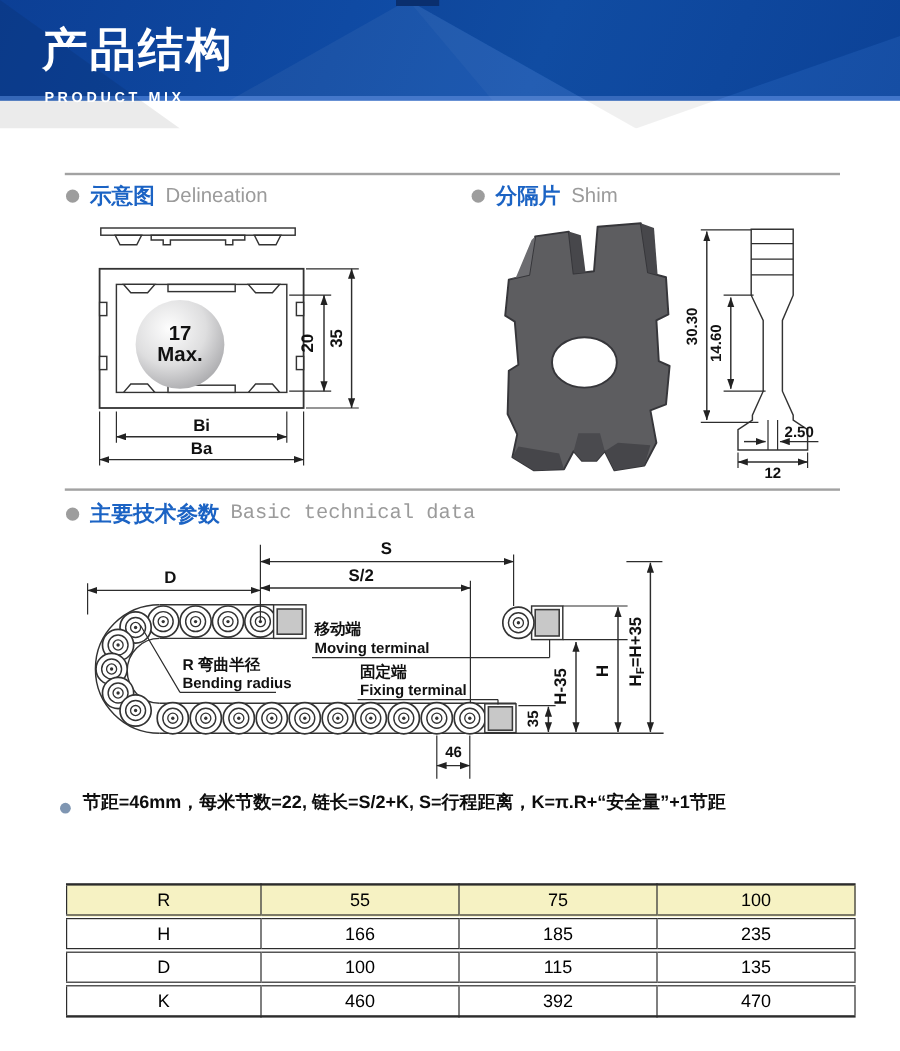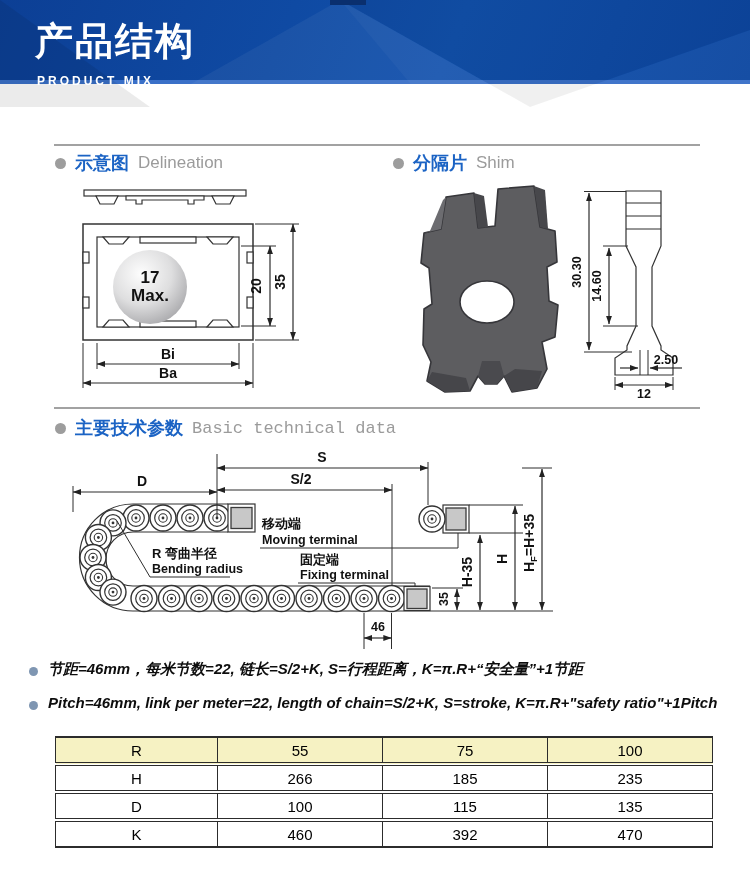--- a/index.html
+++ b/index.html
@@ -28,21 +28,21 @@
   .dim{stroke:#2d2d2d;stroke-width:1.2;fill:none;}
   .thin{stroke:#2d2d2d;stroke-width:1;fill:none;}
   .part{stroke:#333;stroke-width:1.5;fill:#fff;}
   .part2{stroke:#333;stroke-width:1.2;fill:#fff;}
   .gry{fill:#c8c8c8;stroke:#3a3a3a;stroke-width:1.3;}
   .lblB{font-size:14px;font-weight:bold;}
   .lblS{font-size:12.5px;font-weight:bold;}
   .lblZ{font-size:13px;font-weight:bold;}
   .lblE{font-size:12.5px;font-weight:bold;}
   
-  .note{position:absolute;left:29px;width:700px;display:flex;align-items:center;font-style:italic;}
+  .note{position:absolute;left:50px;width:700px;display:flex;align-items:flex-end;}
   .note-bullet{width:9px;height:9px;border-radius:50%;background:#7f96b2;margin:5px 10px 0 0;flex:0 0 auto;}
   .note-text{font-size:15px;font-weight:bold;color:#0d0d0d;line-height:19px;}
   
   .spec-table{
     position:absolute;left:55px;top:736px;width:655px;
     border-collapse:collapse;table-layout:fixed;
     border-top:2.5px solid #2c2c2c;border-bottom:2.5px solid #2c2c2c;
     border-left:1.5px solid #2c2c2c;border-right:1.5px solid #2c2c2c;
   }
   .spec-table td{
@@ -282,36 +282,32 @@
 
     <text x="152" y="558" class="lblZ">R 弯曲半径</text>
     <text x="152" y="573" class="lblE">Bending radius</text>
     <path class="thin" d="M150,577 H230 M150,577 L117,521"></path>
   </svg>
 
   <div class="note" style="top:659px;">
     <span class="note-bullet"></span>
     <span class="note-text">节距=46mm，每米节数=22, 链长=S/2+K, S=行程距离，K=π.R+“安全量”+1节距</span>
   </div>
-  <div class="note" style="top:693px;">
-    <span class="note-bullet"></span>
-    <span class="note-text">Pitch=46mm, link per meter=22, length of chain=S/2+K, S=stroke, K=π.R+"safety ratio"+1Pitch</span>
-  </div>
 
   <table class="spec-table">
     <tbody>
         <tr class="hdr">
       <td class="col0">R</td>
       <td class="colv">55</td>
       <td class="colv">75</td>
       <td class="colv">100</td>
     </tr>
     <tr>
       <td>H</td>
-      <td>266</td>
+      <td>166</td>
       <td>185</td>
       <td>235</td>
     </tr>
     <tr>
       <td>D</td>
       <td>100</td>
       <td>115</td>
       <td>135</td>
     </tr>
     <tr>

